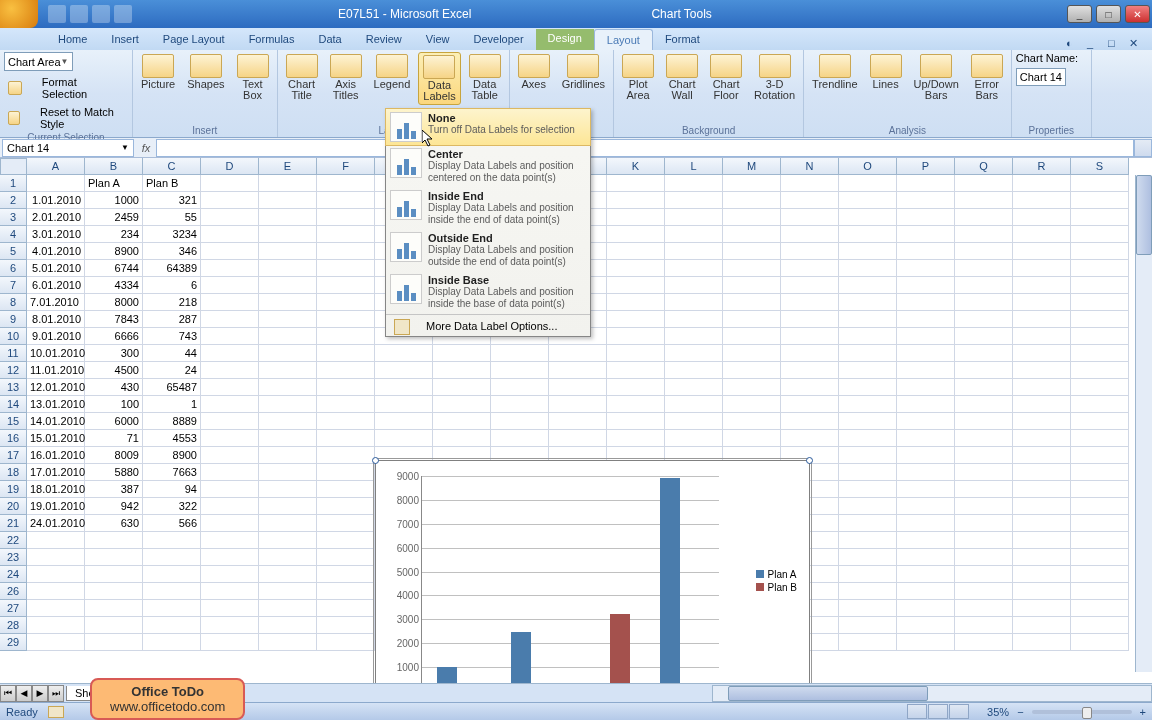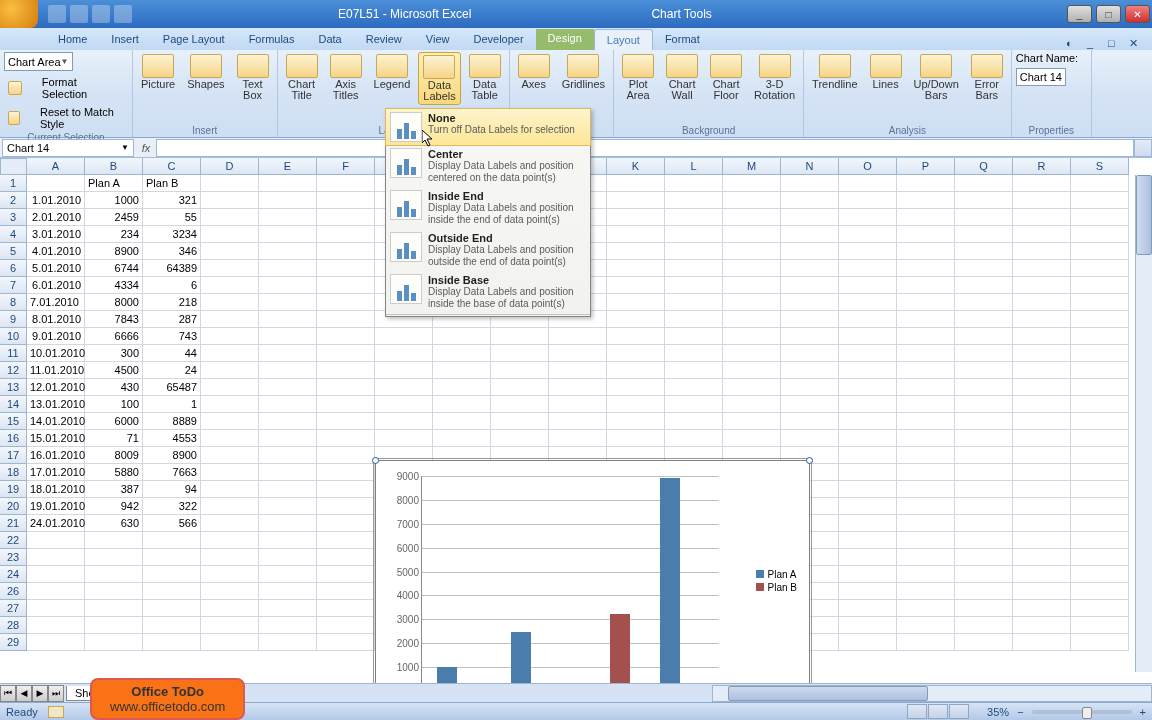--- a/index.html
+++ b/index.html
@@ -88,21 +88,21 @@
 .dl-more::before { content: ''; position: absolute; left: 8px; top: 3px; width: 14px; height: 14px; background: #f0e6c8; border: 1px solid #caa754; }
 
 
 .cursor { position: absolute; left: 422px; top: 130px; width: 14px; height: 18px; z-index: 60; pointer-events: none; }
 
 
 .sheettabs { position: absolute; bottom: 18px; left: 0; right: 0; height: 19px; background: #d5e3f5; display: flex; align-items: center; font-size: 11px; border-top: 1px solid #9eb6ce; }
 .nav-btns { display: flex; }
 .nav-btn { width: 16px; height: 17px; background: linear-gradient(#eee,#ccc); border: 1px solid #888; text-align: center; font-size: 9px; line-height: 15px; }
 .sheet-tab { padding: 1px 8px; background: #fff; border: 1px solid #888; border-top: none; margin-left: 2px; }
-.watermark { position: absolute; left: 90px; bottom: 0; background: #f97316; border: 2px solid #d85a55; border-radius: 8px; padding: 4px 18px; text-align: center; font-size: 13px; color: #333; z-index: 10; }
+.watermark { position: absolute; left: 90px; bottom: 0; background: #fdba74; border: 2px solid #d85a55; border-radius: 8px; padding: 4px 18px; text-align: center; font-size: 13px; color: #333; z-index: 10; }
 .hscroll { margin-left: auto; width: 440px; height: 17px; background: #e4ecf7; border: 1px solid #9eb6ce; position: relative; }
 .hscroll .thumb { position: absolute; left: 15px; width: 200px; top: 0; bottom: 0; background: linear-gradient(#cfdbee,#aebfe0); border: 1px solid #7f9db9; border-radius: 2px; }
 
 
 .statusbar { position: absolute; bottom: 0; left: 0; right: 0; height: 18px; background: linear-gradient(#d5e3f5, #b4c9e8); border-top: 1px solid #8ca9cc; display: flex; align-items: center; font-size: 11px; color: #1f497d; padding: 0 6px; }
 .zoom { margin-left: auto; display: flex; align-items: center; gap: 8px; }
 .zoom-slider { width: 100px; height: 4px; background: #b0c0da; border-radius: 2px; position: relative; }
 .zoom-slider::after { content: ''; position: absolute; left: 50%; top: -3px; width: 8px; height: 10px; background: #eee; border: 1px solid #888; border-radius: 2px; }
 .view-btns { display: flex; gap: 1px; margin-right: 10px; }
 .view-btn { width: 20px; height: 15px; background: linear-gradient(#e0e8f3,#c4d3ea); border: 1px solid #8fa6c6; }
@@ -1045,20 +1045,21 @@
         <span style="height:10px"></span>
         <span style="height:16px"></span>
         <span style="height:8px"></span>
       </div>
     <div class="dl-text">
         <div class="dl-title">Inside Base</div>
         <div class="dl-desc">Display Data Labels and position inside the base of data point(s)</div>
       </div>
   </div>
   <div class="dl-sep"></div>
+  <div class="dl-more"><span>More Data Label Options...</span></div>
 </div>
 
 <div class="cursor">
   <svg viewBox="0 0 14 18">
       <path d="M0 0 L0 13 L3 10 L6 16 L8 15 L5 9 L10 9 Z" fill="#fff" stroke="#000" stroke-width="1"></path>
     </svg>
 </div>
 
 <div class="sheettabs">
   <div class="nav-btns">

